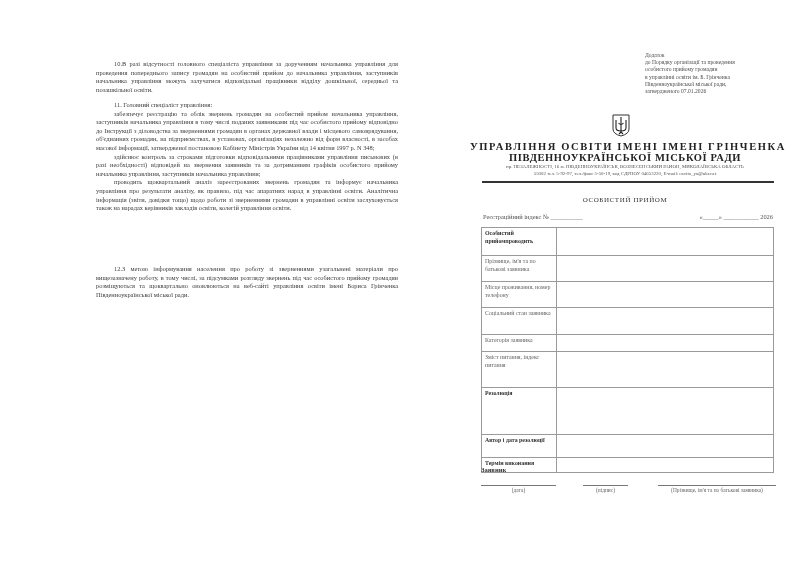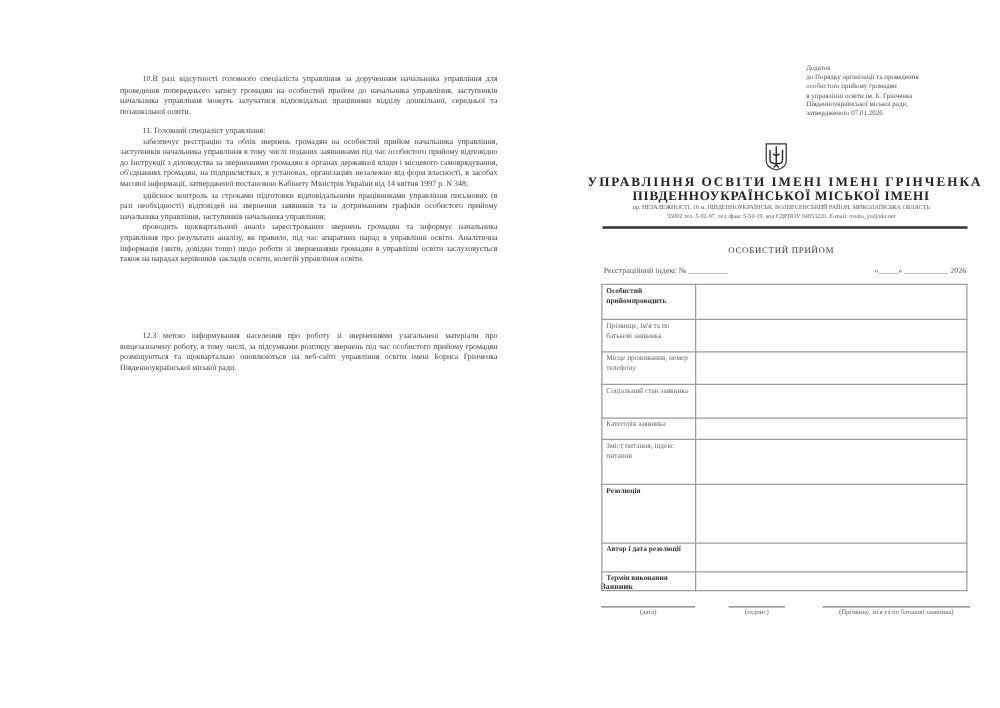--- a/index.html
+++ b/index.html
@@ -58,21 +58,21 @@
   <div>Південноукраїнської міської ради,</div>
   <div>затвердженого  07.01.2026</div>
 </div>
 
 <svg class="crest" viewBox="0 0 18 23">
   <path d="M1 1 H17 V15 Q17 20 9 22 Q1 20 1 15 Z" fill="none" stroke="#333" stroke-width="1"></path>
   <path d="M9 3 V18 M4 6 V14 Q4 17 9 17 Q14 17 14 14 V6 M6.5 9 Q9 12 11.5 9 M9 18 L7 20 M9 18 L11 20" fill="none" stroke="#222" stroke-width="1.1"></path>
 </svg>
 
 <div class="org1">УПРАВЛІННЯ ОСВІТИ ІМЕНІ ІМЕНІ ГРІНЧЕНКА</div>
-<div class="org2">ПІВДЕННОУКРАЇНСЬКОЇ МІСЬКОЇ ІМЕНІ</div>
+<div class="org2">ПІВДЕННОУКРАЇНСЬКОЇ МІСЬКОЇ РАДИ</div>
 <div class="addr">
   <div>пр. НЕЗАЛЕЖНОСТІ, 16  м. ПІВДЕННОУКРАЇНСЬК, ВОЗНЕСЕНСЬКИЙ РАЙОН, МИКОЛАЇВСЬКА ОБЛАСТЬ</div>
   <div>55002 тел. 5-92-97, тел./факс  5-50-19, код ЄДРПОУ 04653220, E-mail: osvita_yu@ukr.net</div>
 </div>
 <div class="hr"></div>
 
 <div class="form-title">ОСОБИСТИЙ ПРИЙОМ</div>
 <div class="regline">
   <span>Реєстраційний  індекс № __________</span>
   <span class="date">«_____» ___________ 2026</span>

